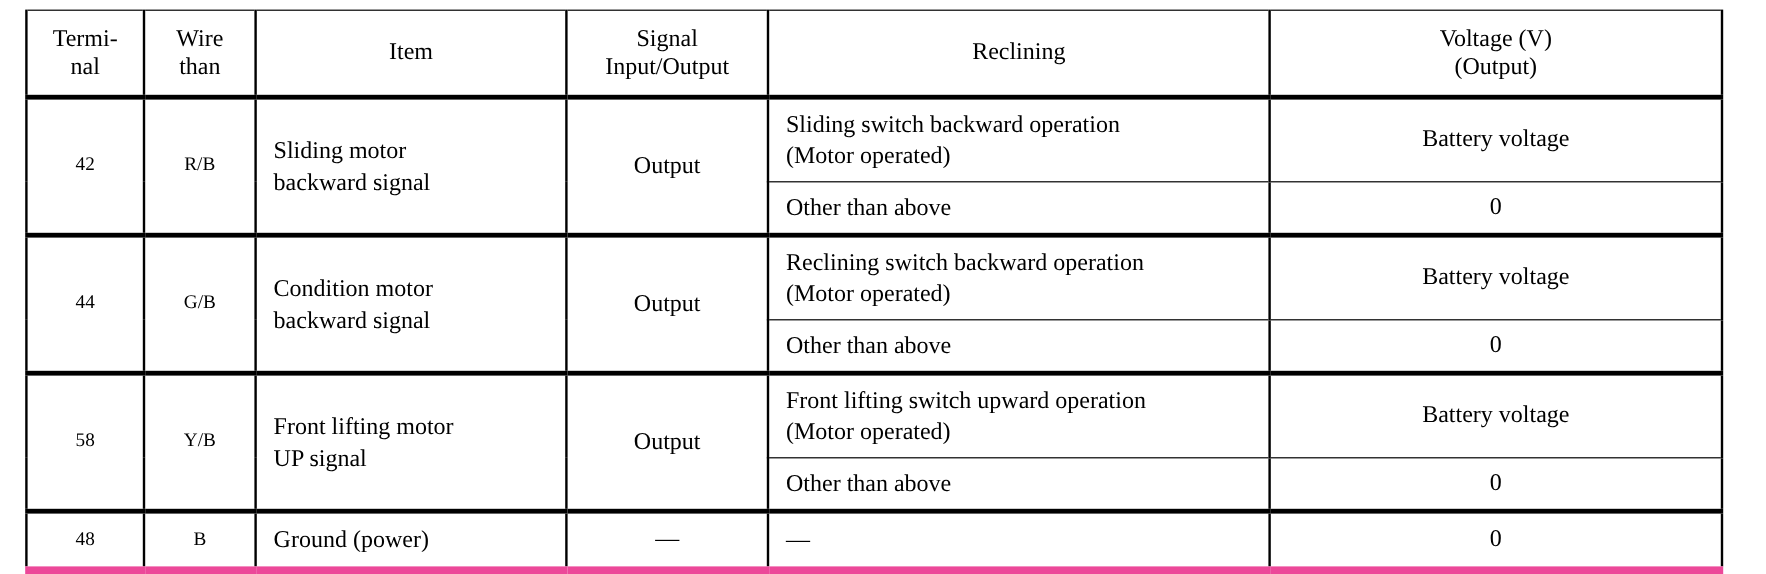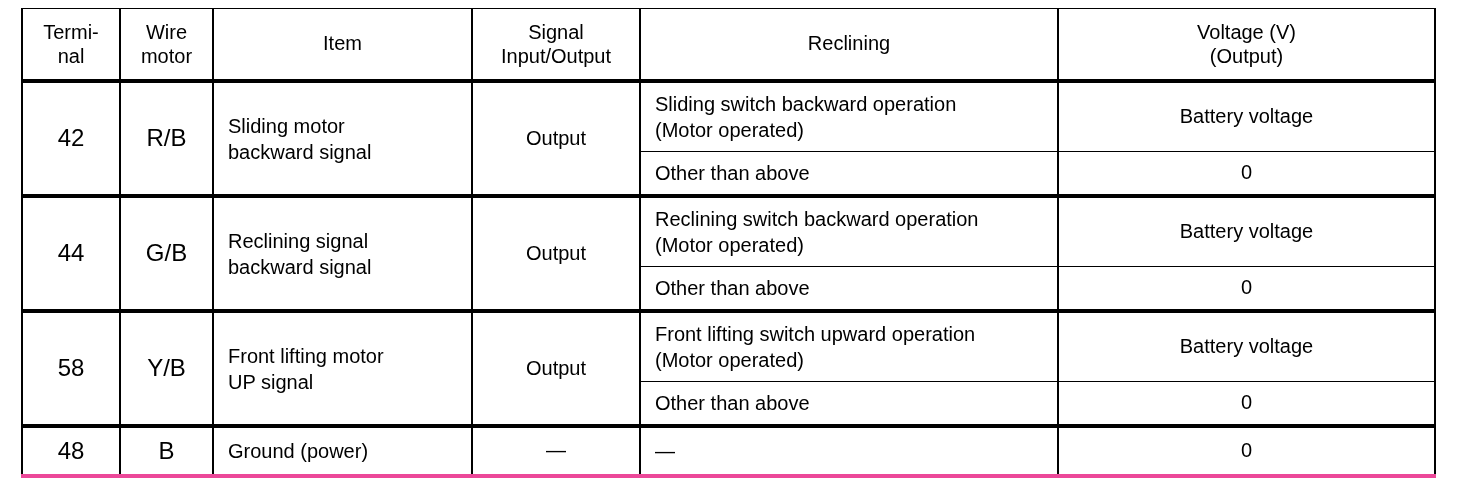--- a/index.html
+++ b/index.html
@@ -5,21 +5,21 @@
   html,body{margin:0;padding:0;background:#ffffff;}
   body{
     width:1472px;height:478px;
     font-family:"Liberation Sans","DejaVu Sans",sans-serif;
     color:#000000;
     -webkit-font-smoothing:none;
   }
   #table-wrap{
     position:absolute;
     left:21px; top:8px;
-    width:1413px; height:458px;
+    width:1413px; height:458px;font-family:Liberation Serif, serif;
   }
   table.spec{
     border-collapse:collapse;
     width:1413px;
     table-layout:fixed;
     font-size:20px;
     line-height:1.28;
   }
   
   col.c-term   {width:98px;}
@@ -43,31 +43,31 @@
   table.spec tr > *:last-child{border-right:2px solid #000;}
 
   
   thead th{
     border-top:4px solid #000;
     border-bottom:4px solid #000;
     text-align:center;
     height:70px;
   }
   tr.group-start > td{border-top:4px solid #000;}
-  tr.last-row > td{border-bottom:4px solid #ec4899;}
+  tr.last-row > td{border-bottom:8px solid #ec4899;}
 
   .cell{
     padding:0 14px;
     box-sizing:border-box;
   }
   .ctr{text-align:center;}
   .lft{text-align:left;}
   .hdr-2line{line-height:1.22;}
 
-  td.term, td.wire{text-align:center;font-size:24px;}
+  td.term, td.wire{text-align:center;font-size:16px;}
   td.item{text-align:left;padding-left:18px;}
   td.signal{text-align:center;}
   td.cond{text-align:left;padding-left:14px;}
   td.volt{text-align:center;}
 
   .two-line{line-height:1.30;}
 </style>
 </head>
 <body>
 
@@ -85,21 +85,21 @@
       <tr>
         <th>
           <div class="cell ctr hdr-2line">
             <div>Termi-</div>
             <div>nal</div>
           </div>
         </th>
         <th>
           <div class="cell ctr hdr-2line">
             <div>Wire</div>
-            <div>motor</div>
+            <div>than</div>
           </div>
         </th>
         <th>
           <div class="cell ctr">
             <div>Item</div>
           </div>
         </th>
         <th>
           <div class="cell ctr hdr-2line">
             <div>Signal</div>
@@ -158,21 +158,21 @@
         </tr>
         <tr class="group-start" style="height:70px">
           <td class="term" rowspan="2">
             <div class="cell ctr">44</div>
           </td>
           <td class="wire" rowspan="2">
             <div class="cell ctr">G/B</div>
           </td>
           <td class="item" rowspan="2">
             <div class="cell lft two-line">
-              <div>Reclining signal</div>
+              <div>Condition motor</div>
               <div>backward signal</div>
             </div>
           </td>
           <td class="signal" rowspan="2">
             <div class="cell ctr">Output</div>
           </td>
           <td class="cond">
             <div class="cell lft two-line">
               <div>Reclining switch backward operation</div>
               <div>(Motor operated)</div>

